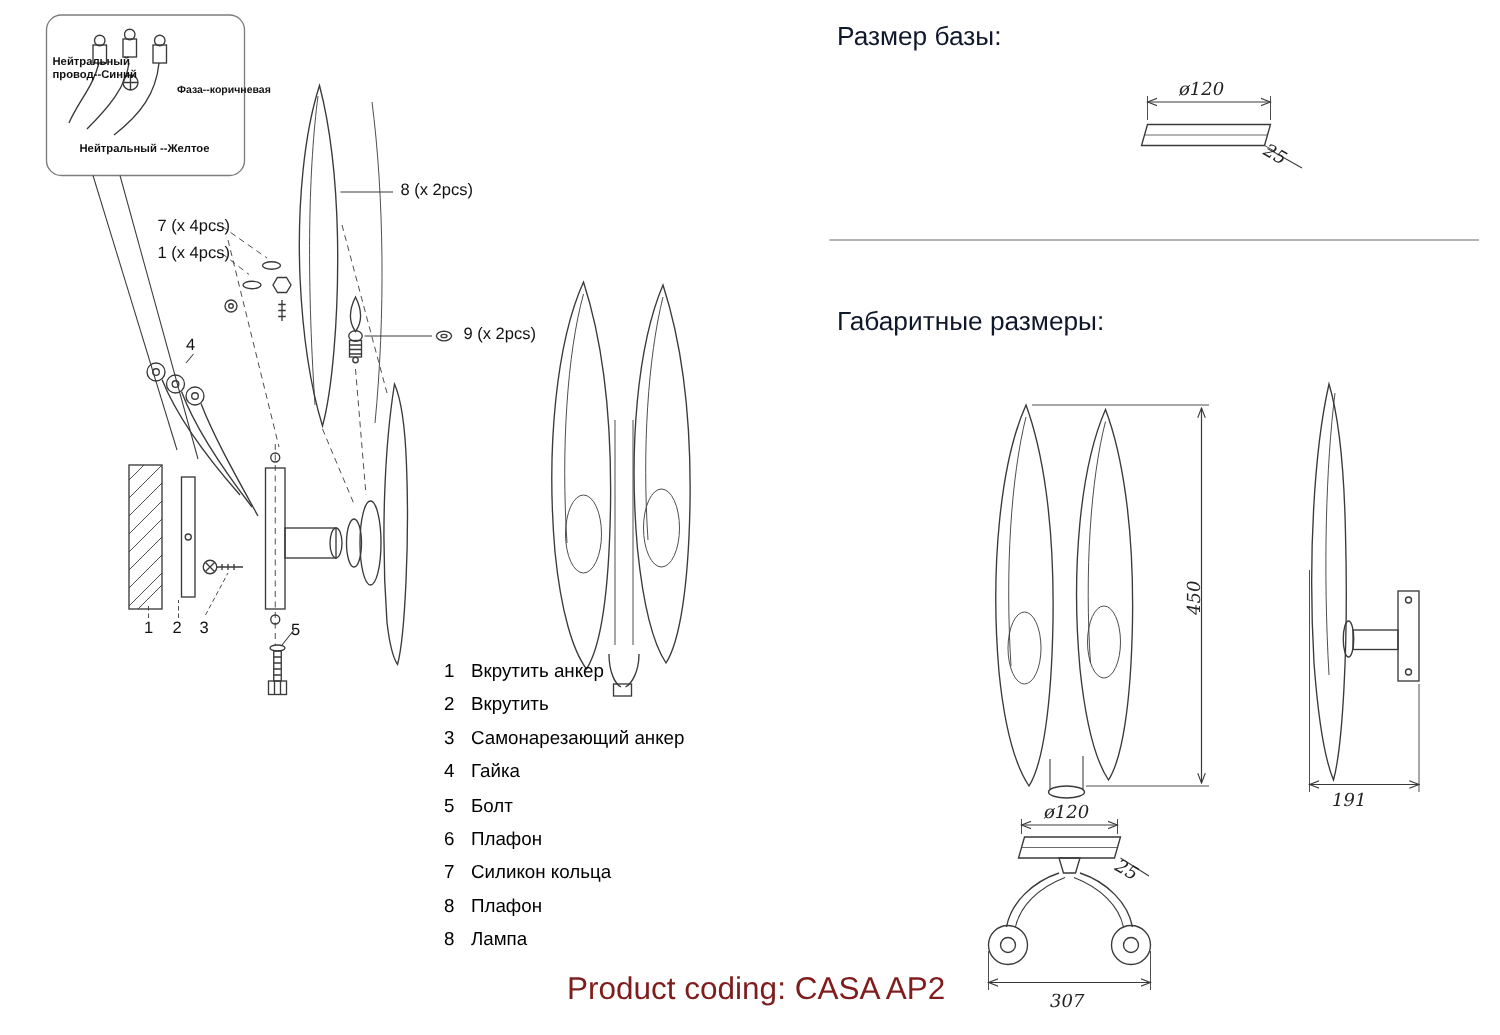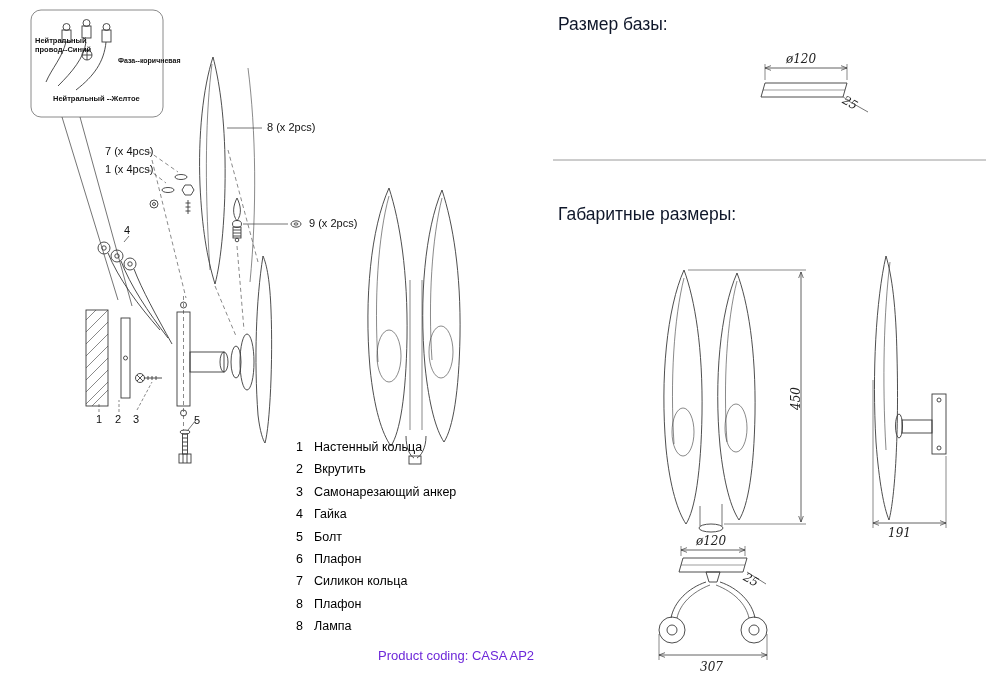--- a/index.html
+++ b/index.html
@@ -10,21 +10,21 @@
   .tiny{font-size:7.5px;font-weight:bold;line-height:1.2;}
   .wrap{white-space:normal;}
   .callout{font-size:11px;}
   .h{font-size:17.5px;color:#0f172a;}
   .dimtxt{font-family:"DejaVu Serif",serif;font-style:italic;font-size:12px;color:#222;}
   .rot90{transform:rotate(-90deg);transform-origin:left top;}
   .rot30{transform:rotate(30deg);transform-origin:left top;}
   .parts{position:absolute;left:296px;top:440px;font-size:12.5px;color:#000;}
   .plrow{height:22.4px;display:flex;align-items:flex-start;}
   .plnum{width:18px;}
-  .footer{font-size:13px;color:#6d28d9;}
+  .footer{font-size:21px;color:#7f1d1d;}
 </style>
 </head>
 <body>
 
 <div class="page">
 
   <svg class="art" width="1000" height="690" viewBox="0 0 1000 690">
     <defs>
       <marker id="arr" viewBox="0 0 10 10" refX="9" refY="5" markerWidth="9" markerHeight="9" orient="auto-start-reverse">
         <path d="M0,1.5 L9,5 L0,8.5" fill="none" stroke="#3a3a3a" stroke-width="1"></path>
@@ -218,21 +218,21 @@
   <div class="t callout" style="left:293px;top:217px;margin-left:16px;">9 (x 2pcs)</div>
   <div class="t callout" style="left:124px;top:224px;">4</div>
   <div class="t callout" style="left:96px;top:413px;">1</div>
   <div class="t callout" style="left:115px;top:413px;">2</div>
   <div class="t callout" style="left:133px;top:413px;">3</div>
   <div class="t callout" style="left:194px;top:414px;">5</div>
 
   <div class="parts">
     <div class="plrow">
       <span class="plnum">1</span>
-      <span>Настенный кольца</span>
+      <span>Вкрутить анкер</span>
       </div>
     <div class="plrow">
       <span class="plnum">2</span>
       <span>Вкрутить</span>
       </div>
     <div class="plrow">
       <span class="plnum">3</span>
       <span>Самонарезающий анкер</span>
       </div>
     <div class="plrow">

